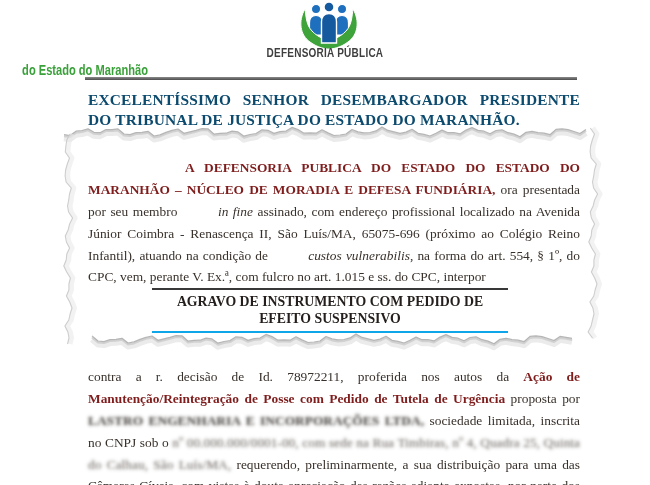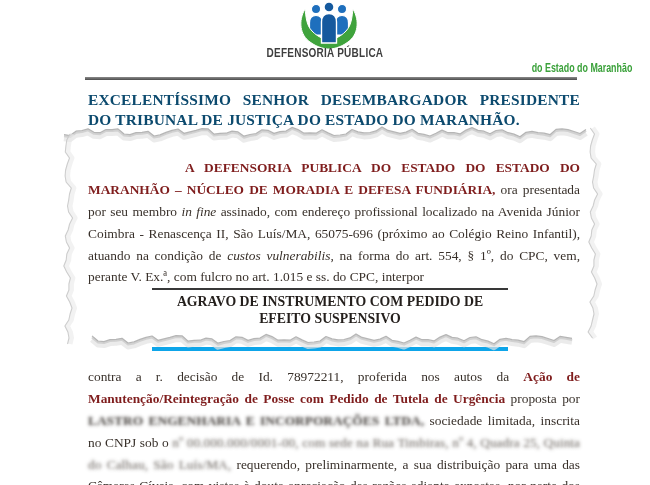--- a/index.html
+++ b/index.html
@@ -10,22 +10,22 @@
   }
   
   .logo-graphic{position:absolute;left:296px;top:1px;width:66px;height:48px;}
   .org-name{
     position:absolute;left:0;right:0;top:46px;text-align:center;
     font-family:"Liberation Sans", sans-serif;font-weight:bold;font-size:12.5px;
     color:#3f3f3f;letter-spacing:.3px;
   }
   .org-name .squeeze{display:inline-block;transform:scaleX(.8);transform-origin:center;}
   .org-subtitle{
-    position:absolute;left:0;right:0;top:60.5px;text-align:right;
-    font-family:"Liberation Sans", sans-serif;font-weight:bold;font-size:12px;
+    position:absolute;left:0;right:0;top:60.5px;text-align:left;
+    font-family:"Liberation Sans", sans-serif;font-weight:bold;font-size:15px;
     color:#3aa13a;
   }
   .org-subtitle .squeeze{display:inline-block;transform:scaleX(.74);transform-origin:center;}
   .header-rule{
     position:absolute;left:85px;top:77px;width:492px;height:3px;
     background:linear-gradient(to bottom,#8a8a8a,#4d4d4d);
   }
   
   .addressee{
     position:absolute;left:88px;top:90px;width:492px;
@@ -35,28 +35,28 @@
   
   svg.tear{position:absolute;pointer-events:none;overflow:visible;}
   
   .para{
     position:absolute;left:88px;width:492px;
     font-size:13.4px;line-height:21.8px;color:#38302a;text-align:justify;
   }
   .para-1{top:144px;text-indent:97px;}
   .para-2{top:353px;}
   .b{font-weight:bold;color:#7f1d1d;}
-  .i{font-style:italic;}
+  .i{font-style:italic;margin-left:36px;}
   .redacted{color:transparent;text-shadow:0 0 3.5px rgba(70,62,55,.85);}
   .redacted.b{text-shadow:0 0 3.5px rgba(45,40,36,.95);}
   
   .doc-title{
     position:absolute;left:152px;top:288px;width:356px;box-sizing:border-box;
-    border-top:2px solid #383838;border-bottom:4px solid #0ea5e9;
-    padding:4px 8px 20px;text-align:center;
+    border-top:2px solid #383838;border-bottom:2px solid #0ea5e9;
+    padding:4px 8px 4px;text-align:center;
     font-weight:bold;font-size:13.8px;line-height:16.5px;color:#241f1c;
   }
 </style>
 </head>
 <body>
 
 <div class="page">
 
   <svg class="logo-graphic" viewBox="0 0 66 48">
 

